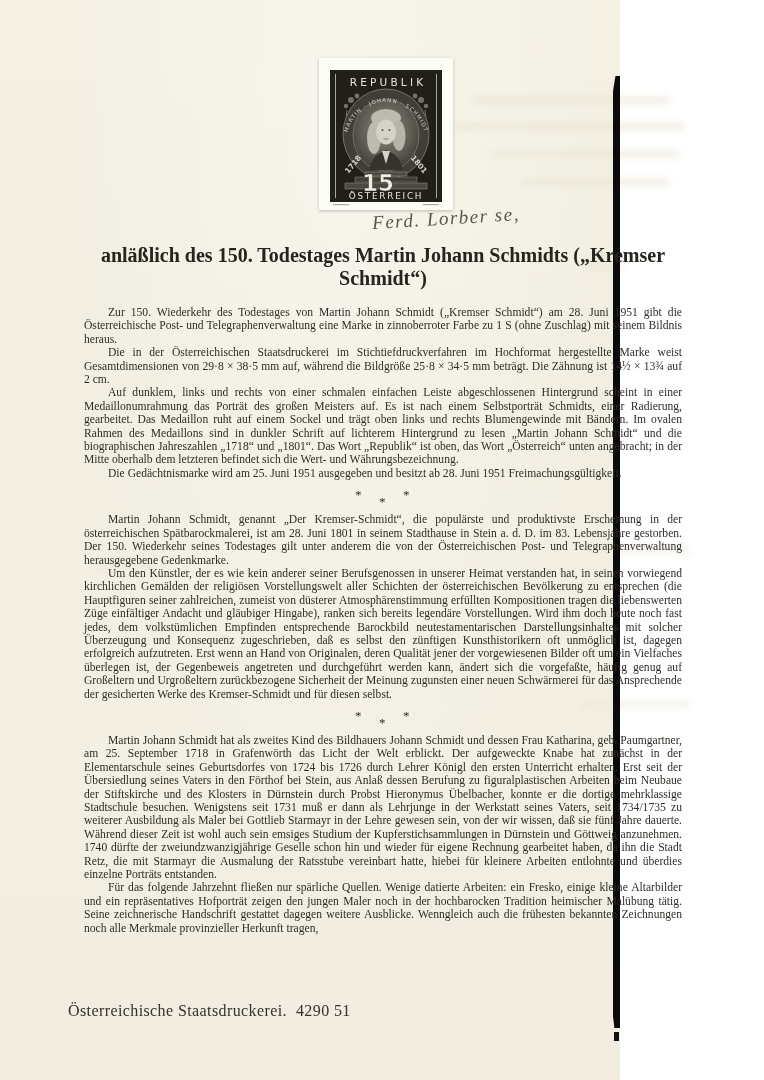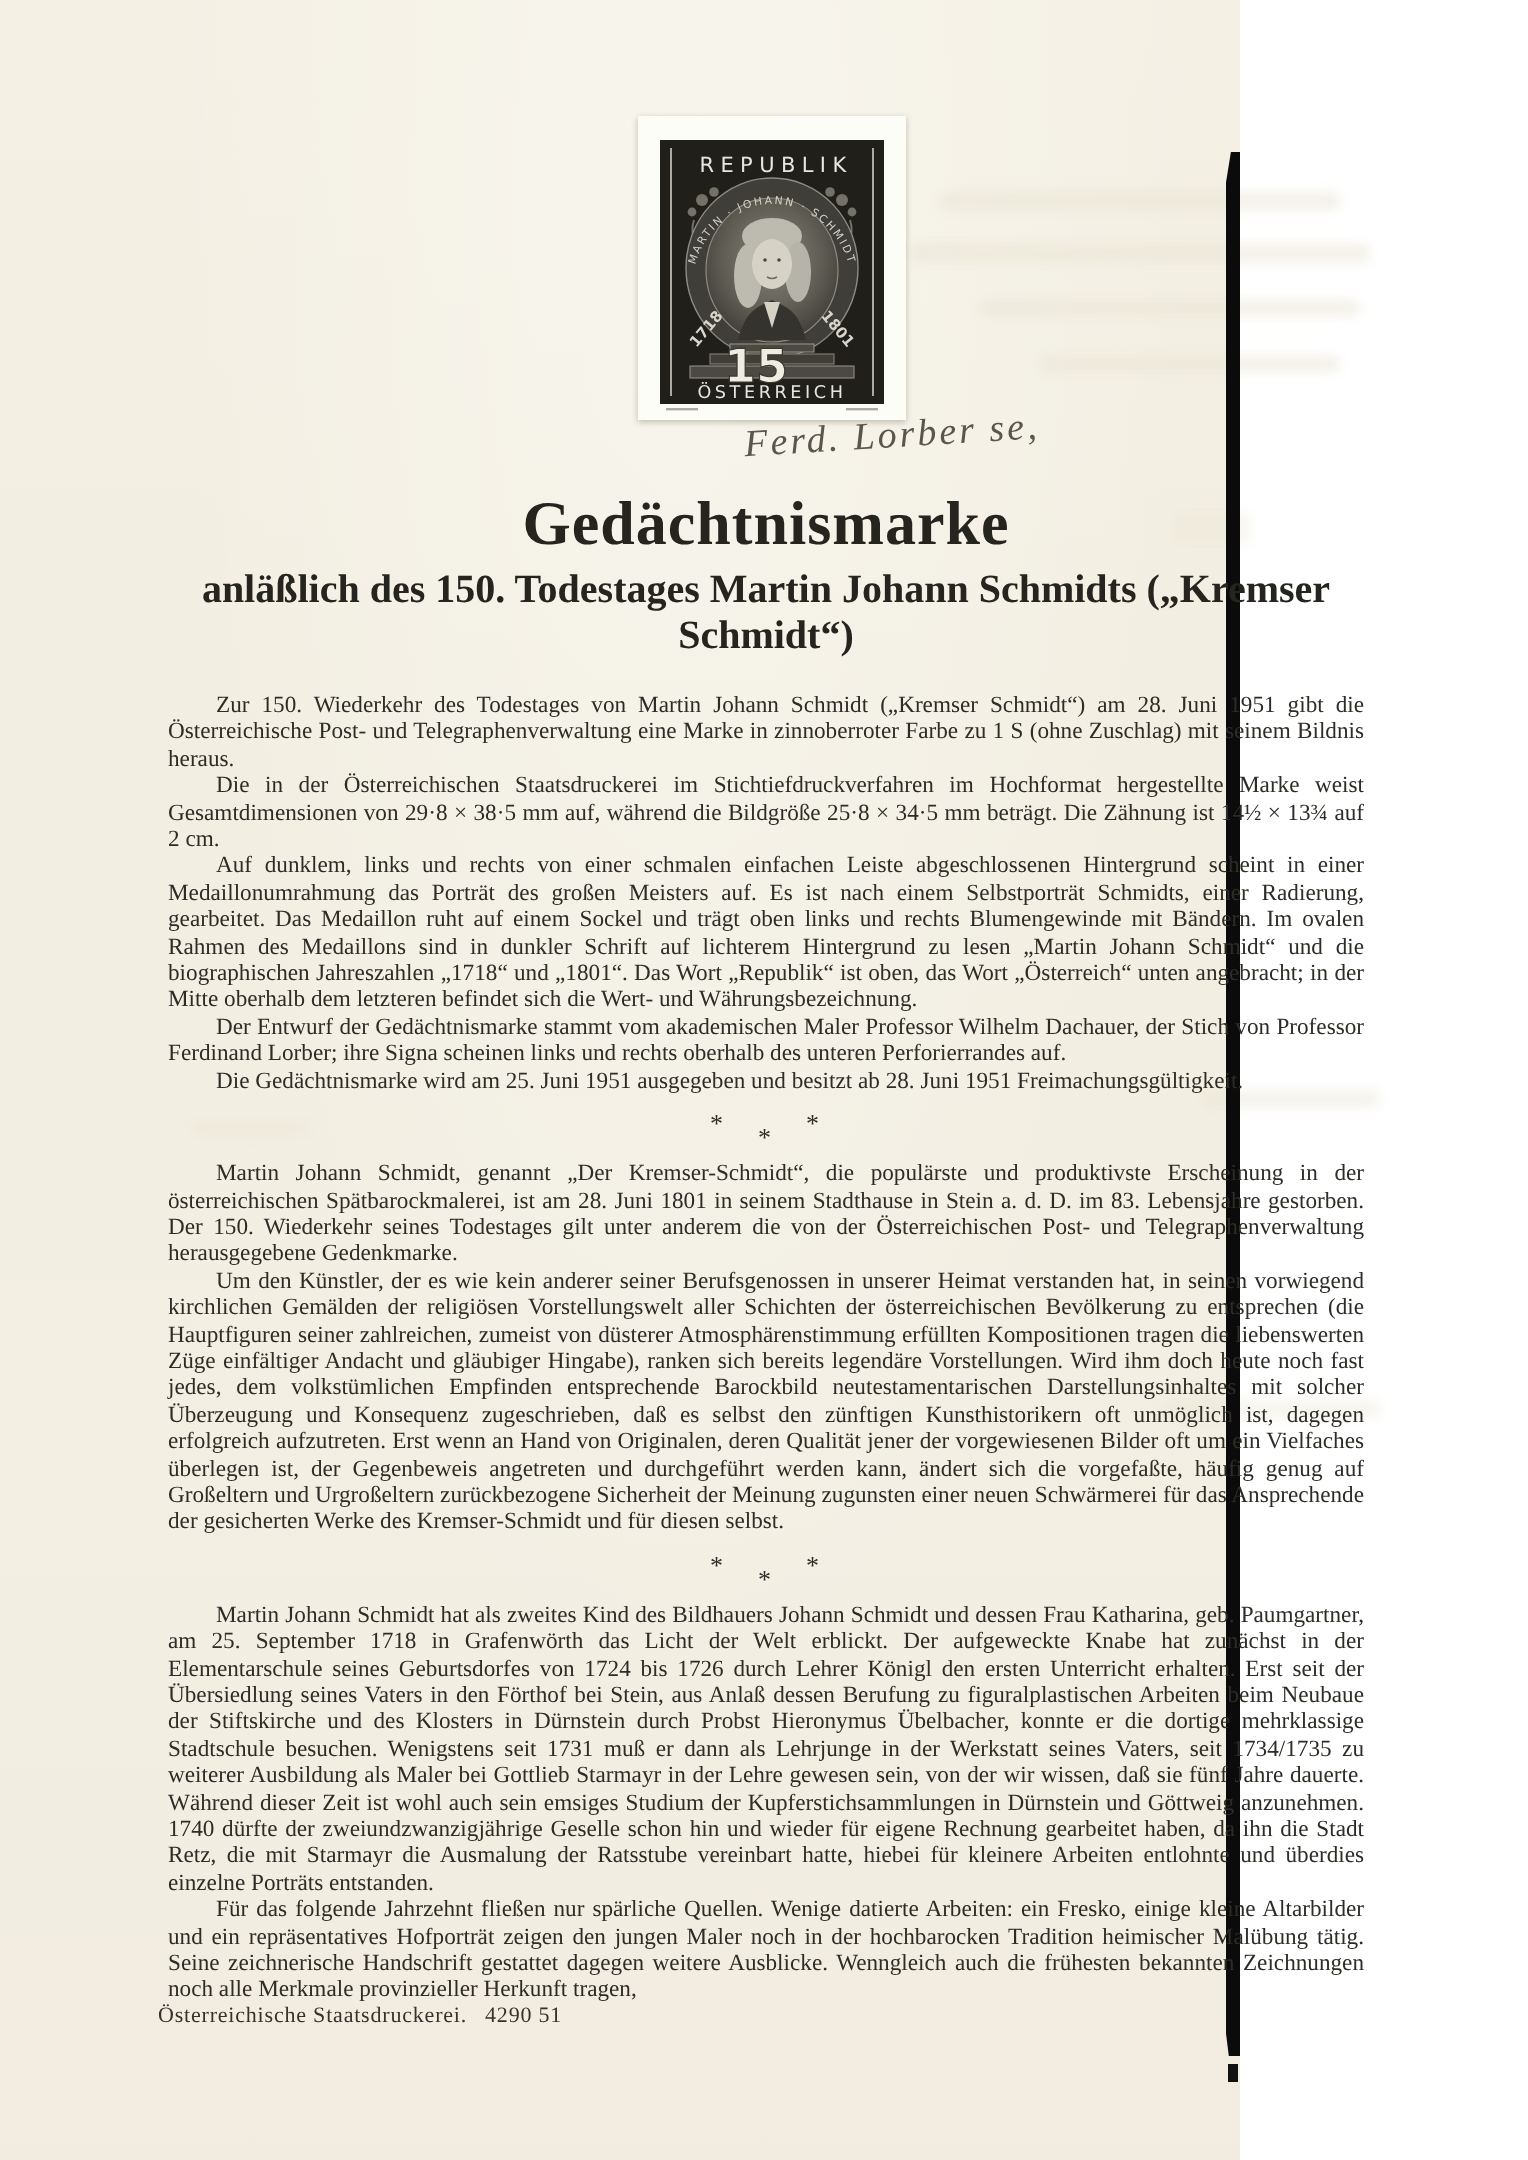--- a/index.html
+++ b/index.html
@@ -29,21 +29,21 @@
   .doc-title{text-align:center;font-size:31px;font-weight:700;letter-spacing:.5px;
              margin:0 0 4px 0;color:#26241e;}
   .doc-subtitle{text-align:center;font-size:20px;font-weight:700;margin:0 0 16px 0;color:#26241e;}
   .column p{margin:0;font-size:11.6px;line-height:13.4px;text-align:justify;
             text-indent:24px;color:#2e2c26;}
   .asterism{position:relative;height:20px;margin:7px 0 6px 0;}
   .asterism span{position:absolute;font-size:13px;color:#2e2c26;}
   .asterism .a1{left:calc(50% - 28px);top:0;}
   .asterism .a2{left:calc(50% + 20px);top:0;}
   .asterism .a3{left:calc(50% - 4px);top:7px;}
-  .footer{position:absolute;left:79px;top:1002px;font-size:11px;letter-spacing:.4px;
+  .footer{position:absolute;left:68px;top:1002px;font-size:16px;letter-spacing:.4px;
           color:#34322b;white-space:nowrap;}
   .footer .num{margin-left:9px;}
 </style>
 </head>
 <body>
 
 <div class="page">
 
   <div class="smudge" style="left:470px;top:96px;width:200px;height:9px"></div>
   <div class="smudge" style="left:455px;top:122px;width:230px;height:9px"></div>
@@ -120,27 +120,25 @@
       <text x="67" y="141" text-anchor="middle" font-family="DejaVu Sans, sans-serif" font-size="8.8" letter-spacing="1.8" fill="#e8e6dc">ÖSTERREICH</text>
 
       <rect x="14" y="146" width="16" height="1.2" fill="#8a877c" opacity=".7"></rect>
       <rect x="104" y="146" width="16" height="1.2" fill="#8a877c" opacity=".7"></rect>
     </svg>
   </div>
 
   <div class="signature">Ferd. Lorber se,</div>
 
   <div class="column">
-    <h1 class="doc-title">Gedächtnismarke</h1>
     <h2 class="doc-subtitle">anläßlich des 150. Todestages Martin Johann Schmidts („Kremser Schmidt“)</h2>
 
     <p>Zur 150. Wiederkehr des Todestages von Martin Johann Schmidt („Kremser Schmidt“) am 28. Juni 1951 gibt die Österreichische Post- und Telegraphenverwaltung eine Marke in zinnoberroter Farbe zu 1 S (ohne Zuschlag) mit seinem Bildnis heraus.</p>
     <p>Die in der Österreichischen Staatsdruckerei im Stichtiefdruckverfahren im Hochformat hergestellte Marke weist Gesamtdimensionen von 29·8 × 38·5 mm auf, während die Bildgröße 25·8 × 34·5 mm beträgt. Die Zähnung ist 14½ × 13¾ auf 2 cm.</p>
     <p>Auf dunklem, links und rechts von einer schmalen einfachen Leiste abgeschlossenen Hintergrund scheint in einer Medaillonumrahmung das Porträt des großen Meisters auf. Es ist nach einem Selbstporträt Schmidts, einer Radierung, gearbeitet. Das Medaillon ruht auf einem Sockel und trägt oben links und rechts Blumengewinde mit Bändern. Im ovalen Rahmen des Medaillons sind in dunkler Schrift auf lichterem Hintergrund zu lesen „Martin Johann Schmidt“ und die biographischen Jahreszahlen „1718“ und „1801“. Das Wort „Republik“ ist oben, das Wort „Österreich“ unten angebracht; in der Mitte oberhalb dem letzteren befindet sich die Wert- und Währungsbezeichnung.</p>
-    <p>Der Entwurf der Gedächtnismarke stammt vom akademischen Maler Professor Wilhelm Dachauer, der Stich von Professor Ferdinand Lorber; ihre Signa scheinen links und rechts oberhalb des unteren Perforierrandes auf.</p>
     <p>Die Gedächtnismarke wird am 25. Juni 1951 ausgegeben und besitzt ab 28. Juni 1951 Freimachungsgültigkeit.</p>
 
     <div class="asterism">
       <span class="a1">*</span>
       <span class="a2">*</span>
       <span class="a3">*</span>
     </div>
 
     <p>Martin Johann Schmidt, genannt „Der Kremser-Schmidt“, die populärste und produktivste Erscheinung in der österreichischen Spätbarockmalerei, ist am 28. Juni 1801 in seinem Stadthause in Stein a. d. D. im 83. Lebensjahre gestorben. Der 150. Wiederkehr seines Todestages gilt unter anderem die von der Österreichischen Post- und Telegraphenverwaltung herausgegebene Gedenkmarke.</p>
     <p>Um den Künstler, der es wie kein anderer seiner Berufsgenossen in unserer Heimat verstanden hat, in seinen vorwiegend kirchlichen Gemälden der religiösen Vorstellungswelt aller Schichten der österreichischen Bevölkerung zu entsprechen (die Hauptfiguren seiner zahlreichen, zumeist von düsterer Atmosphärenstimmung erfüllten Kompositionen tragen die liebenswerten Züge einfältiger Andacht und gläubiger Hingabe), ranken sich bereits legendäre Vorstellungen. Wird ihm doch heute noch fast jedes, dem volkstümlichen Empfinden entsprechende Barockbild neutestamentarischen Darstellungsinhaltes mit solcher Überzeugung und Konsequenz zugeschrieben, daß es selbst den zünftigen Kunsthistorikern oft unmöglich ist, dagegen erfolgreich aufzutreten. Erst wenn an Hand von Originalen, deren Qualität jener der vorgewiesenen Bilder oft um ein Vielfaches überlegen ist, der Gegenbeweis angetreten und durchgeführt werden kann, ändert sich die vorgefaßte, häufig genug auf Großeltern und Urgroßeltern zurückbezogene Sicherheit der Meinung zugunsten einer neuen Schwärmerei für das Ansprechende der gesicherten Werke des Kremser-Schmidt und für diesen selbst.</p>

